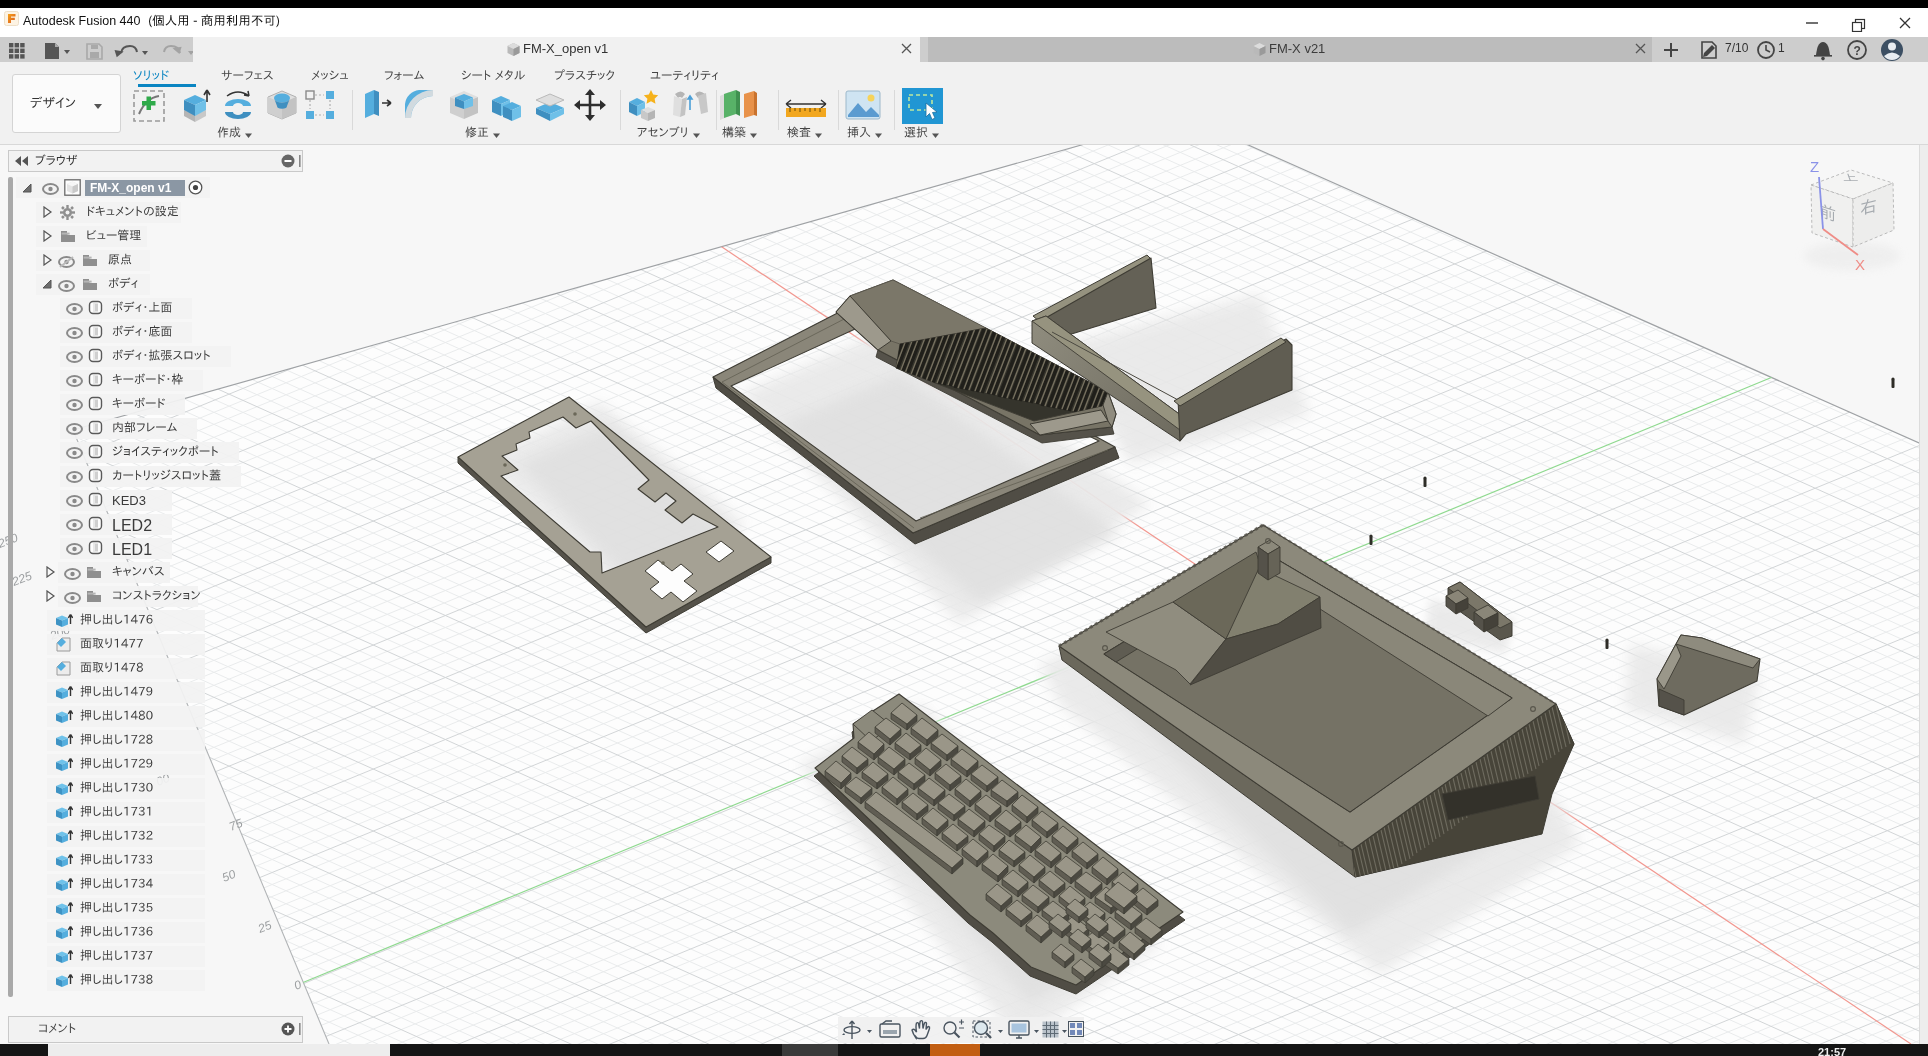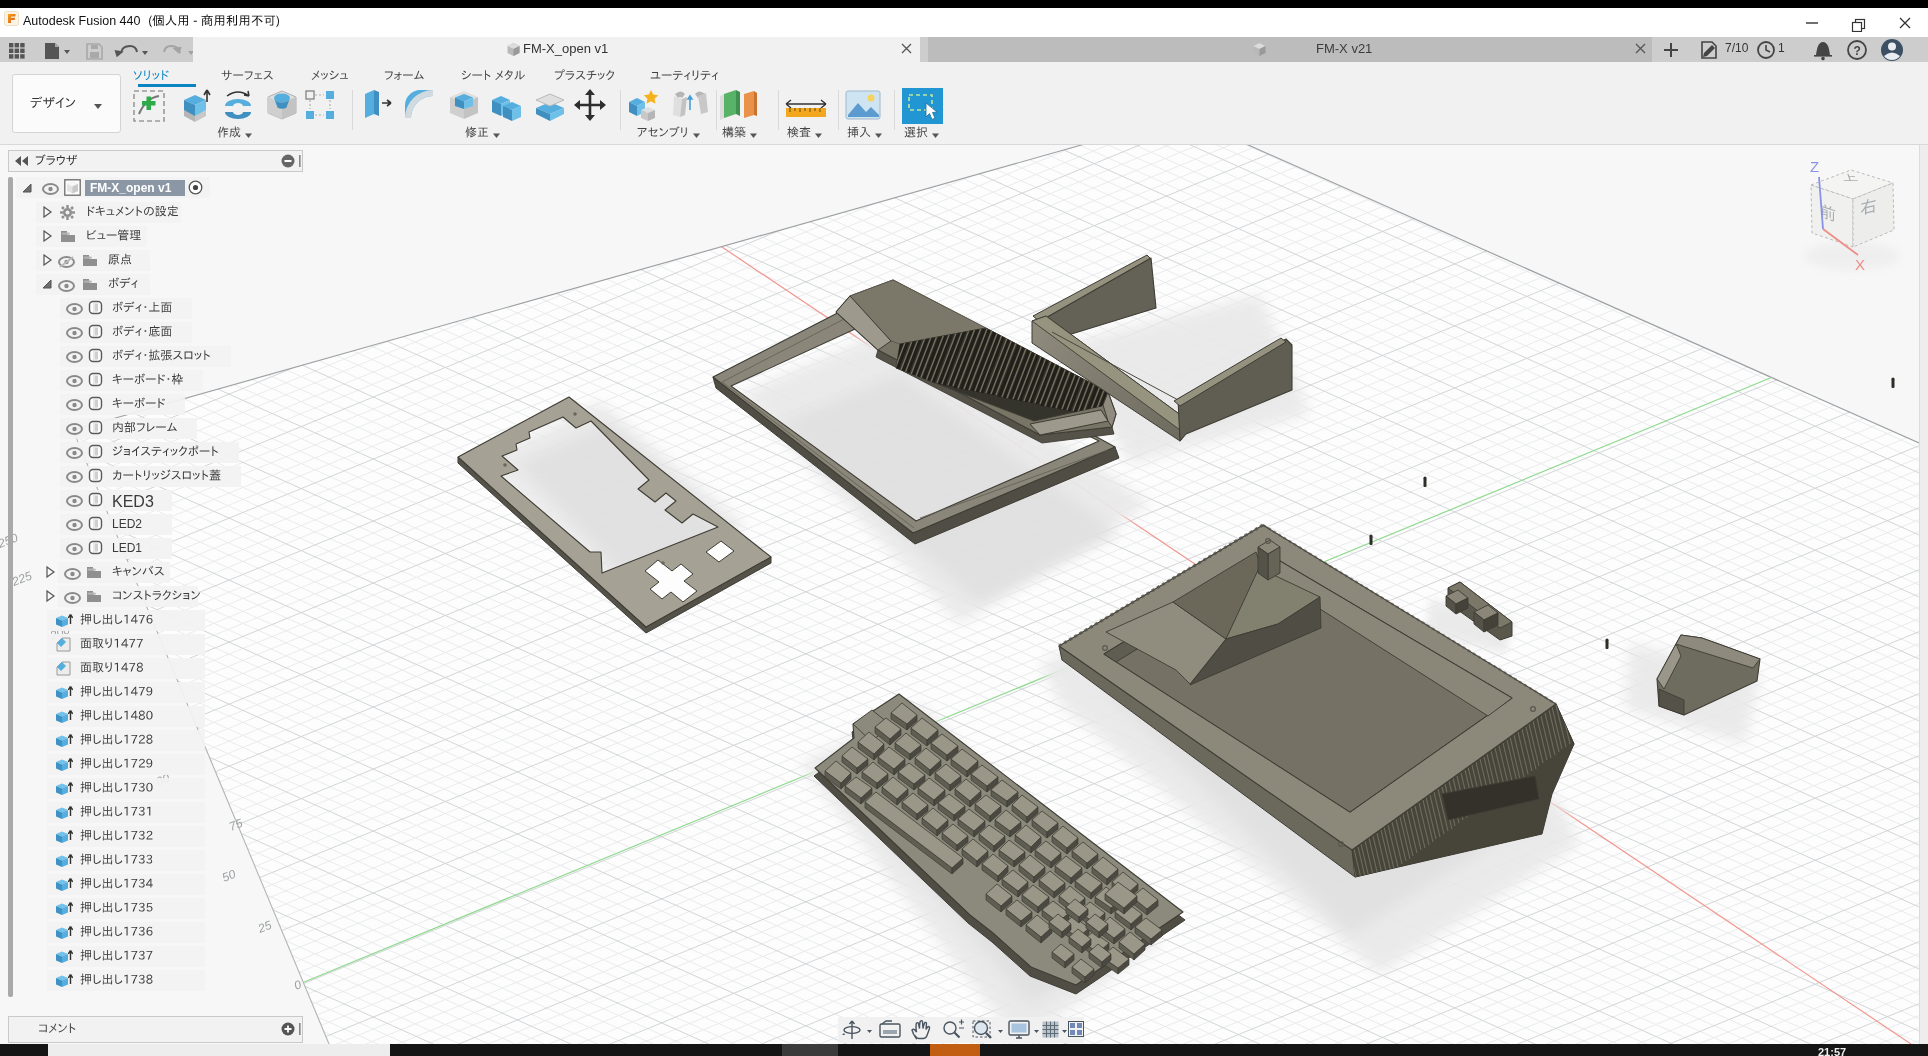--- a/index.html
+++ b/index.html
@@ -420,21 +420,21 @@
     <span style="position:absolute;left:523px;top:4px;font-size:13px;color:#333">FM-X_open v1</span>
     <svg style="position:absolute;left:900px;top:5px" width="14" height="14">
       <path d="M2 2 l9 9 M11 2 l-9 9" stroke="#555" stroke-width="1.3"></path>
     </svg>
     <div style="position:absolute;left:928px;top:0;width:724px;height:25px;background:#bcbcbc"></div>
     <svg style="position:absolute;left:1252px;top:5px" width="15" height="15">
       <polygon points="7.5,1 13.5,4 13.5,11 7.5,14 1.5,11 1.5,4" fill="#b9b9b9"></polygon>
       <polygon points="7.5,1 13.5,4 7.5,7 1.5,4" fill="#dcdcdc"></polygon>
       <polygon points="7.5,7 13.5,4 13.5,11 7.5,14" fill="#9a9a9a"></polygon>
     </svg>
-    <span style="position:absolute;left:1316px;top:4px;font-size:13px;color:#3c3c3c">FM-X v21</span>
+    <span style="position:absolute;left:1269px;top:4px;font-size:13px;color:#3c3c3c">FM-X v21</span>
     <svg style="position:absolute;left:1634px;top:5px" width="14" height="14">
       <path d="M2 2 l9 9 M11 2 l-9 9" stroke="#555" stroke-width="1.3"></path>
     </svg>
     <svg style="position:absolute;left:1660px;top:2px" width="260" height="22">
       <path d="M11 4 v14 M4 11 h14" stroke="#444" stroke-width="2"></path>
       <path d="M42 3 h10 l4 4 v12 h-14 z" fill="none" stroke="#444" stroke-width="1.6"></path>
       <path d="M44 14 l8 -8 3 3 -8 8 -4 1 z" fill="#444"></path>
       <circle cx="106" cy="11" r="8" fill="none" stroke="#444" stroke-width="1.8"></circle>
       <path d="M106 6 v5 l4 2" stroke="#444" stroke-width="1.6" fill="none"></path>
       <path d="M156 16 q1 -7 2 -9 q2 -4 5 -4 q3 0 5 4 q1 2 2 9 z" fill="#444"></path>
@@ -842,43 +842,43 @@
 <div style="position:absolute;left:60px;top:490px;width:112px;height:21px;background:rgba(242,242,242,0.93);"></div>
 <svg style="position:absolute;left:66px;top:495px" width="17" height="12">
     <ellipse cx="8.5" cy="6" rx="7.5" ry="5" fill="none" stroke="#8a8a8a" stroke-width="2"></ellipse>
     <circle cx="8.5" cy="6" r="2.2" fill="#8a8a8a"></circle>
   </svg>
 <svg style="position:absolute;left:88px;top:492px" width="15" height="15">
     <rect x="1.5" y="1.5" width="12" height="12" rx="3.5" fill="#fdfdfd" stroke="#5a5a5a" stroke-width="1.4"></rect>
     <rect x="5" y="3.5" width="5" height="8" fill="#cfcfcf"></rect>
     <rect x="5" y="3.5" width="2" height="8" fill="#e8e8e8"></rect>
   </svg>
-<span style="position:absolute;left:112px;top:493px;font-size:16px;color:#3a3a3a">KED3</span>
+<span style="position:absolute;left:112px;top:493px;font-size:13px;color:#3a3a3a">KED3</span>
 <div style="position:absolute;left:60px;top:514px;width:112px;height:21px;background:rgba(242,242,242,0.93);"></div>
 <svg style="position:absolute;left:66px;top:519px" width="17" height="12">
     <ellipse cx="8.5" cy="6" rx="7.5" ry="5" fill="none" stroke="#8a8a8a" stroke-width="2"></ellipse>
     <circle cx="8.5" cy="6" r="2.2" fill="#8a8a8a"></circle>
   </svg>
 <svg style="position:absolute;left:88px;top:516px" width="15" height="15">
     <rect x="1.5" y="1.5" width="12" height="12" rx="3.5" fill="#fdfdfd" stroke="#5a5a5a" stroke-width="1.4"></rect>
     <rect x="5" y="3.5" width="5" height="8" fill="#cfcfcf"></rect>
     <rect x="5" y="3.5" width="2" height="8" fill="#e8e8e8"></rect>
   </svg>
-<span style="position:absolute;left:112px;top:517px;font-size:12px;color:#3a3a3a">LED2</span>
+<span style="position:absolute;left:112px;top:517px;font-size:16px;color:#3a3a3a">LED2</span>
 <div style="position:absolute;left:60px;top:538px;width:112px;height:21px;background:rgba(242,242,242,0.93);"></div>
 <svg style="position:absolute;left:66px;top:543px" width="17" height="12">
     <ellipse cx="8.5" cy="6" rx="7.5" ry="5" fill="none" stroke="#8a8a8a" stroke-width="2"></ellipse>
     <circle cx="8.5" cy="6" r="2.2" fill="#8a8a8a"></circle>
   </svg>
 <svg style="position:absolute;left:88px;top:540px" width="15" height="15">
     <rect x="1.5" y="1.5" width="12" height="12" rx="3.5" fill="#fdfdfd" stroke="#5a5a5a" stroke-width="1.4"></rect>
     <rect x="5" y="3.5" width="5" height="8" fill="#cfcfcf"></rect>
     <rect x="5" y="3.5" width="2" height="8" fill="#e8e8e8"></rect>
   </svg>
-<span style="position:absolute;left:112px;top:541px;font-size:12px;color:#3a3a3a">LED1</span>
+<span style="position:absolute;left:112px;top:541px;font-size:16px;color:#3a3a3a">LED1</span>
 <div style="position:absolute;left:58px;top:562px;width:112px;height:21px;background:rgba(242,242,242,0.93);"></div>
 <svg style="position:absolute;left:44px;top:566px" width="12" height="12">
     <path d="M3 1 L10 6 L3 11 Z" fill="#f8f8f8" stroke="#555" stroke-width="1.2"></path>
   </svg>
 <svg style="position:absolute;left:64px;top:568px" width="17" height="12">
     <ellipse cx="8.5" cy="6" rx="7.5" ry="5" fill="none" stroke="#8a8a8a" stroke-width="2"></ellipse>
     <circle cx="8.5" cy="6" r="2.2" fill="#8a8a8a"></circle>
   </svg>
 <svg style="position:absolute;left:86px;top:566px" width="16" height="13">
     <path d="M1 3 h5 l2 2 h7 v7 h-14 z" fill="#8f8f8f"></path>

